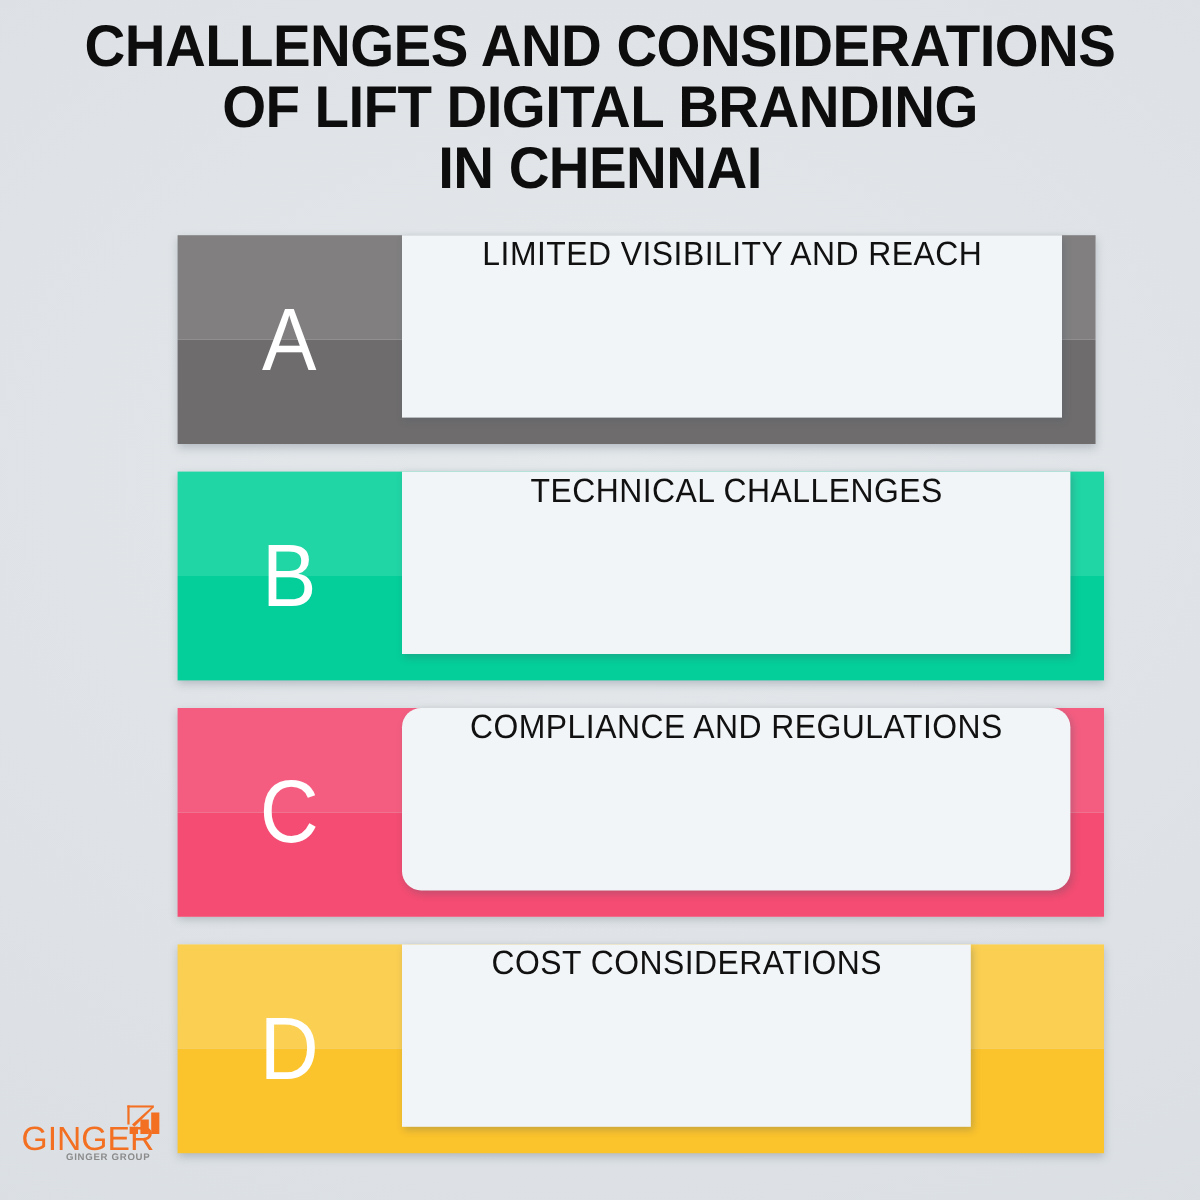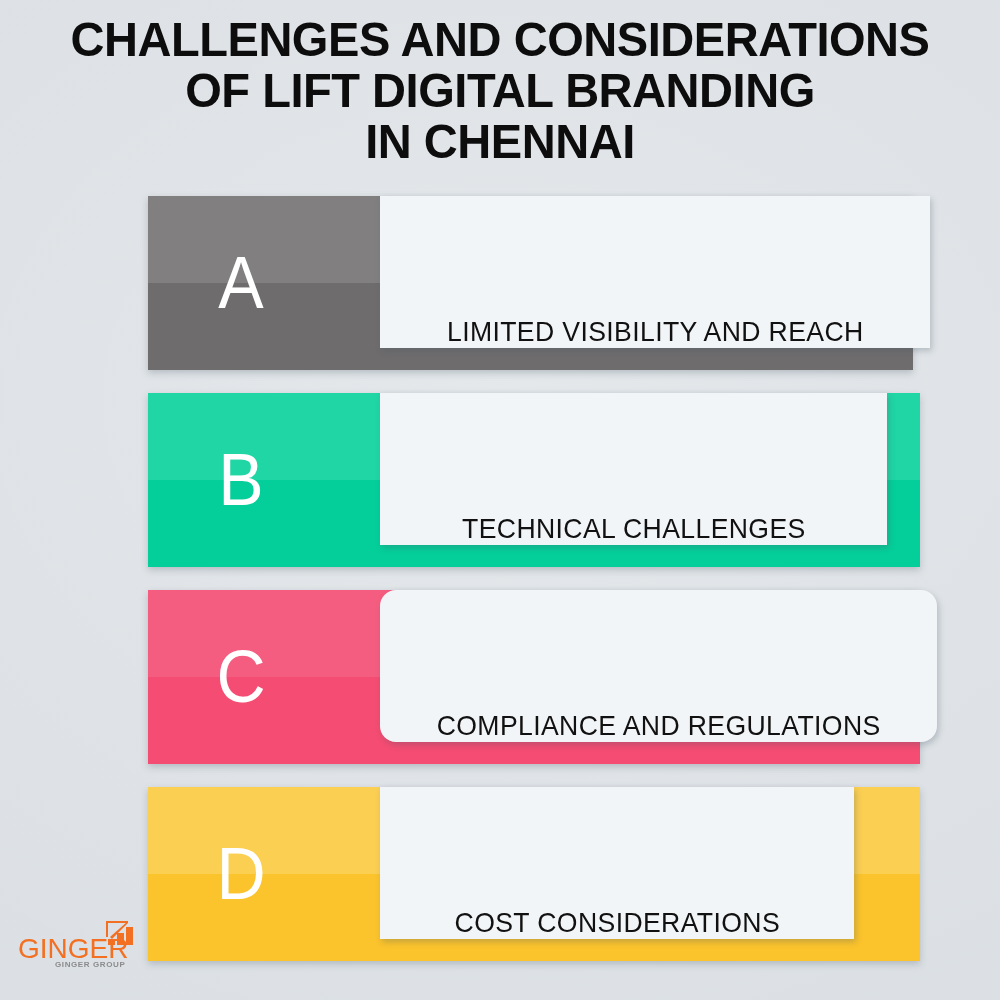--- a/index.html
+++ b/index.html
@@ -86,24 +86,23 @@
     transform: scaleX(0.92);
     transform-origin: center;
     user-select: none;
   }
 
   .card {
     position: absolute;
     background: #f2f5f7;
     box-shadow: 2px 3px 6px rgba(70,85,100,0.28);
     display: flex;
-    align-items: flex-end;
+    align-items: flex-start;
     justify-content: center;
     z-index: 2;
-    margin-left: 45px;
   }
   .card-label {
     font-family: "Liberation Sans Narrow", "Liberation Sans", sans-serif;
     font-weight: 400;
     font-size: 28px;
     letter-spacing: 0.4px;
     color: #111111;
     text-transform: uppercase;
     white-space: nowrap;
     transform: scaleX(0.95);
@@ -168,21 +167,21 @@
       <span class="card-label">LIMITED VISIBILITY AND REACH</span>
     </div>
   </div>
 
   <div class="row" id="row-b" style="top:393px; width:772px; height:174px;">
     <div class="bar" style="width:772px;">
       <div class="bar-top" style="background: rgb(32, 214, 165);"></div>
       <div class="bar-bot" style="background: rgb(4, 207, 154);"></div>
     </div>
     <div class="letter">B</div>
-    <div class="card" style="left: 187px; top: 0px; width: 507px; height: 152px; background: rgb(242, 245, 247);">
+    <div class="card" style="left: 187px; top: 0px; width: 557px; height: 152px; background: rgb(242, 245, 247);">
       <span class="card-label">TECHNICAL CHALLENGES</span>
     </div>
   </div>
 
   <div class="row" id="row-c" style="top:590px; width:772px; height:174px;">
     <div class="bar" style="width:772px;">
       <div class="bar-top" style="background: rgb(244, 93, 128);"></div>
       <div class="bar-bot" style="background: rgb(244, 76, 114);"></div>
     </div>
     <div class="letter">C</div>

